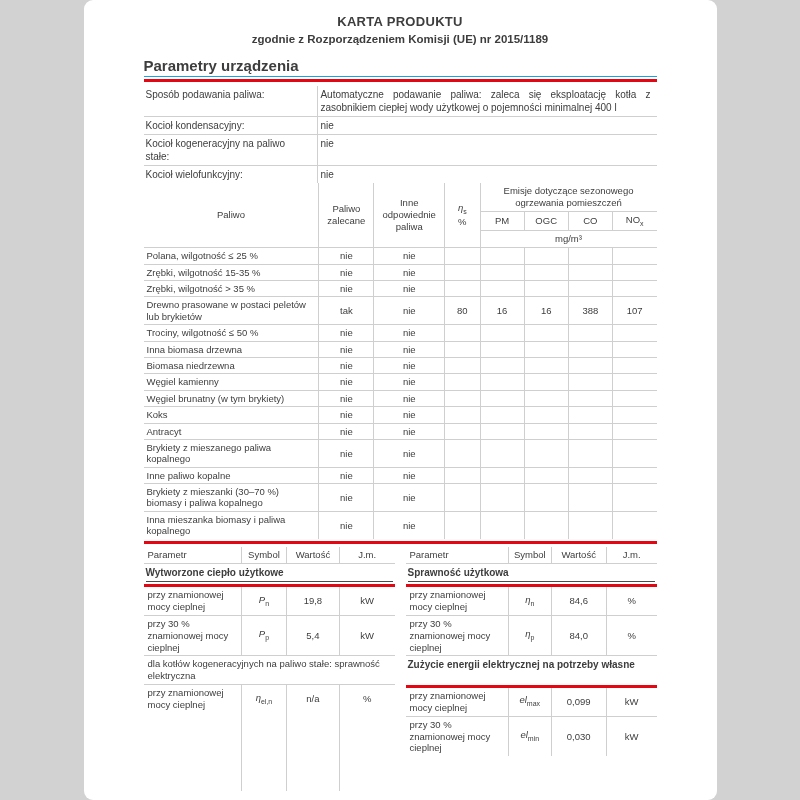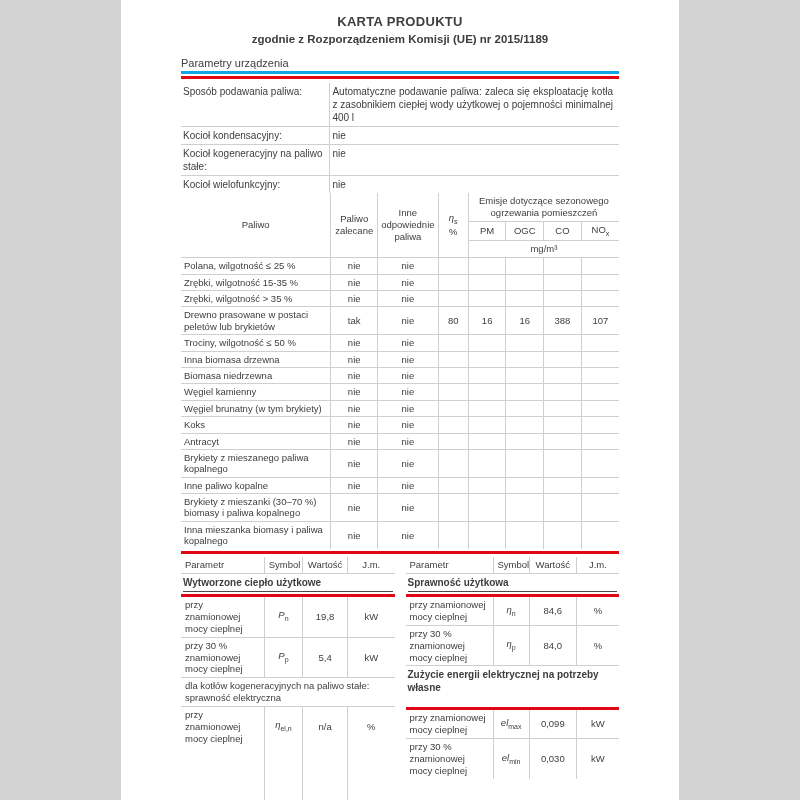--- a/index.html
+++ b/index.html
@@ -5,35 +5,36 @@
   * { margin: 0; padding: 0; box-sizing: border-box; }
   html, body { width: 800px; }
   body {
     height: 800px;
     background: #d2d2d2;
     font-family: "Liberation Sans", sans-serif;
     color: #3d3d3d;
     overflow: hidden;
   }
   .page {
-    width: 558px;
+    width: 633px;
     height: 800px;
     margin: 0 auto;
     background: #ffffff;
     padding: 14px 60px 0 60px;
+    border-radius: 9px;
   }
   
   .title-block { text-align: center; margin-bottom: 10px; }
   .title-main  { font-size: 13px; font-weight: bold; letter-spacing: .3px; margin-bottom: 3px; }
   .title-sub   { font-size: 11.5px; font-weight: bold; line-height: 1.3; }
   
   .sec-head {
-    font-size: 11px; font-weight: normal;
+    font-size: 15px; font-weight: bold;
     padding-bottom: 2px;
-    border-bottom: 3px solid #0ea5e9;
+    border-bottom: 1px solid #0ea5e9;
   }
   .red-rule { height: 3px; background: #e30613; margin-top: 2px; }
   
   table { border-collapse: collapse; border: hidden; width: 100%; table-layout: fixed; }
   td, th { border: 1px solid #cfcfcf; font-weight: normal; }
   
   .info-table { margin-top: 4px; font-size: 10px; }
   .info-table td { padding: 2px 6px 2px 2px; vertical-align: top; line-height: 1.3; }
   .info-table .lbl { width: 34%; }
   .info-table .val { text-align: justify; }

